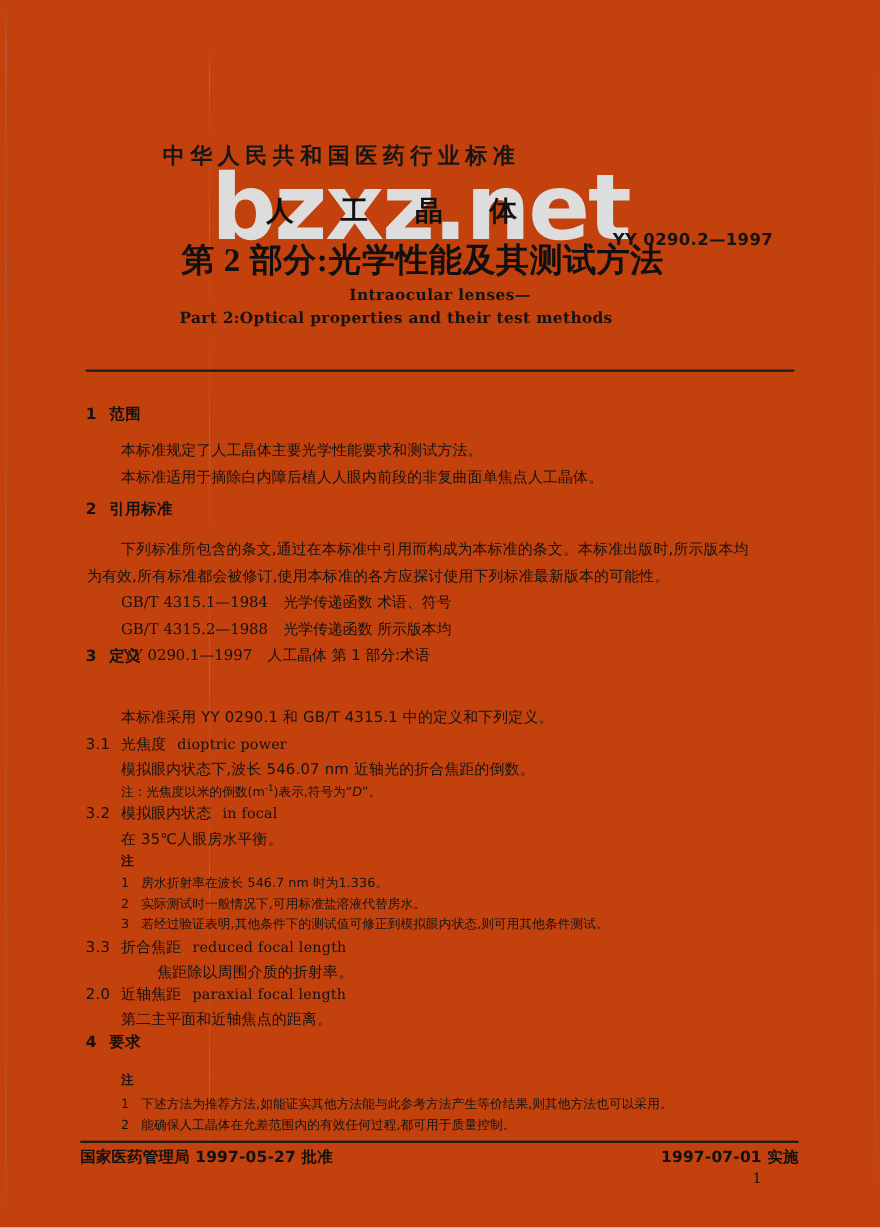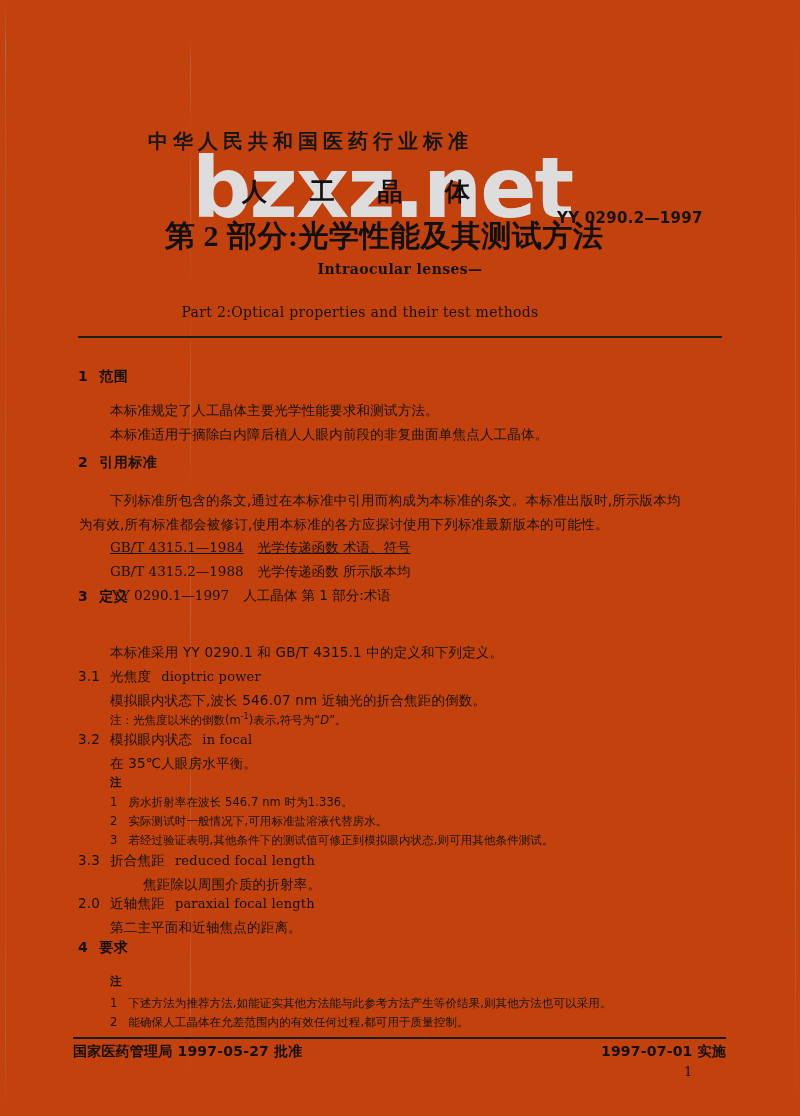--- a/index.html
+++ b/index.html
@@ -151,26 +151,26 @@
     text-align: center;
     font-family: "DejaVu Serif", "Liberation Serif", serif;
     font-size: 14px;
     font-weight: bold;
     letter-spacing: 0.4px;
     color: #141414;
   }
   .en-title-2 {
     position: absolute;
     left: 0;
-    top: 304px;
+    top: 282px;
     width: 720px;
     text-align: center;
     font-family: "DejaVu Serif", "Liberation Serif", serif;
     font-size: 14px;
-    font-weight: normal;
+    font-weight: bold;
     letter-spacing: 0.3px;
     color: #141414;
   }
   .head-rule {
     position: absolute;
     left: 78px;
     top: 336px;
     width: 644px;
     height: 2px;
     background: #1c1c1c;
@@ -326,21 +326,21 @@
     </div>
     <div class="para" style="left:110px; top:399px;">本标准规定了人工晶体主要光学性能要求和测试方法。</div>
     <div class="para" style="left:110px; top:423px;">本标准适用于摘除白内障后植人人眼内前段的非复曲面单焦点人工晶体。</div>
 
     <div class="clause-head" style="left:78px; top:454px;">
       <span class="num">2</span><span>引用标准</span>
     </div>
     <div class="para" style="left:110px; top:489px;">下列标准所包含的条文,通过在本标准中引用而构成为本标准的条文。本标准出版时,所示版本均</div>
     <div class="para" style="left:79px; top:513px;">为有效,所有标准都会被修订,使用本标准的各方应探讨使用下列标准最新版本的可能性。</div>
 
-    <div class="ref-line" style="left:110px; top:539px;text-decoration:underline;">
+    <div class="ref-line" style="left:110px; top:539px;">
       <span class="refno">GB/T 4315.1—1984</span><span>光学传递函数   术语、符号</span>
     </div>
     <div class="ref-line" style="left:110px; top:563px;">
       <span class="refno">GB/T 4315.2—1988</span><span>光学传递函数   所示版本均</span>
     </div>
     <div class="ref-line" style="left:112px; top:587px;">
       <span class="refno">YY 0290.1—1997</span><span>人工晶体   第 1 部分:术语</span>
     </div>
 
     <div class="clause-head" style="left:78px; top:588px;">

